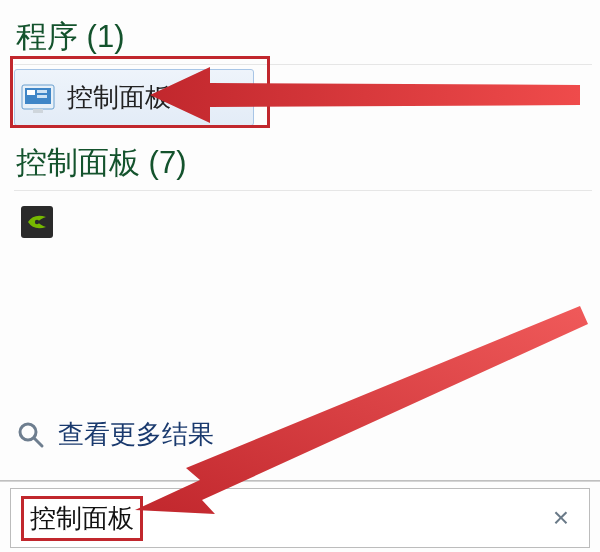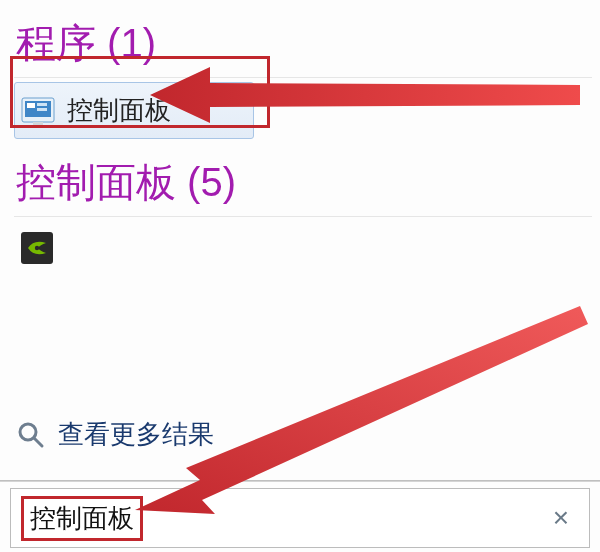--- a/index.html
+++ b/index.html
@@ -8,22 +8,22 @@
     height: 552px;
     font-family: "Microsoft YaHei", "Segoe UI", Arial, sans-serif;
     background: #fdfdfd;
     position: relative;
     overflow: hidden;
   }
   .results-panel {
     padding: 12px 0 0 14px;
   }
   .category-header {
-    font-size: 40px;
-    color: #a21caf;
+    font-size: 31px;
+    color: #14532d;
     padding: 4px 0 6px 2px;
     border-bottom: 1px solid #e6e6e6;
     margin-right: 8px;
   }
   .result-item {
     display: flex;
     align-items: center;
     padding: 10px 8px 10px 6px;
     margin-top: 4px;
     gap: 12px;
@@ -125,21 +125,21 @@
         <rect x="4" y="7" width="26" height="16" class="cp-icon-bg"></rect>
         <rect x="6" y="9" width="8" height="5" fill="#fff"></rect>
         <rect x="16" y="9" width="10" height="3" fill="#cfe3f4"></rect>
         <rect x="16" y="14" width="10" height="3" fill="#cfe3f4"></rect>
         <rect x="12" y="28" width="10" height="4" fill="#cfd6dc"></rect>
       </svg>
     </span>
     <span class="item-label">控制面板</span>
   </div>
 
-  <div class="category-header" style="margin-top:12px;">控制面板 (5)</div>
+  <div class="category-header" style="margin-top:12px;">控制面板 (7)</div>
 
   <div class="result-item">
     <span class="icon">
       <svg width="34" height="34" viewBox="0 0 34 34">
         <rect x="1" y="1" width="32" height="32" rx="3" class="nv-icon-bg"></rect>
         <path d="M8 17 Q14 8 26 12 Q20 14 18 17 Q20 20 26 22 Q14 26 8 17 Z" class="nv-icon-eye"></path>
         <circle cx="17" cy="17" r="2.2" fill="#2a2a2a"></circle>
       </svg>
     </span>
   </div>

